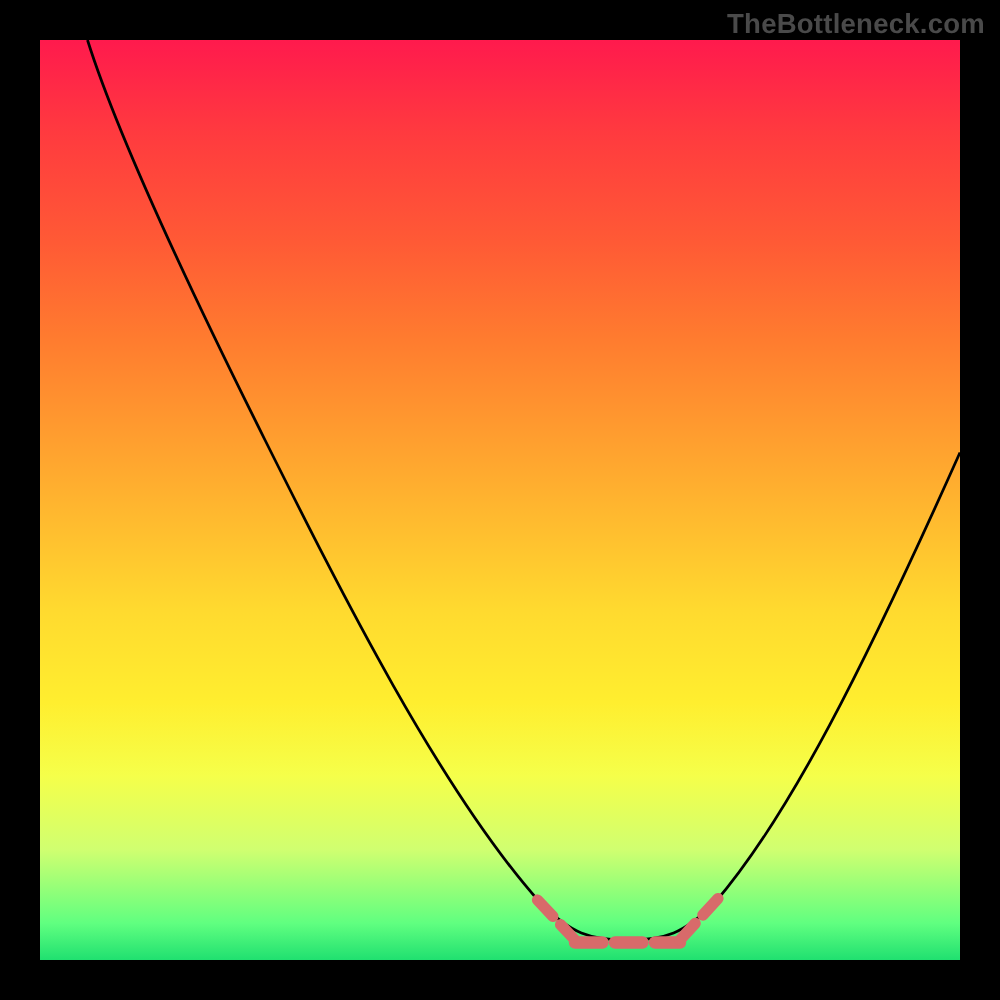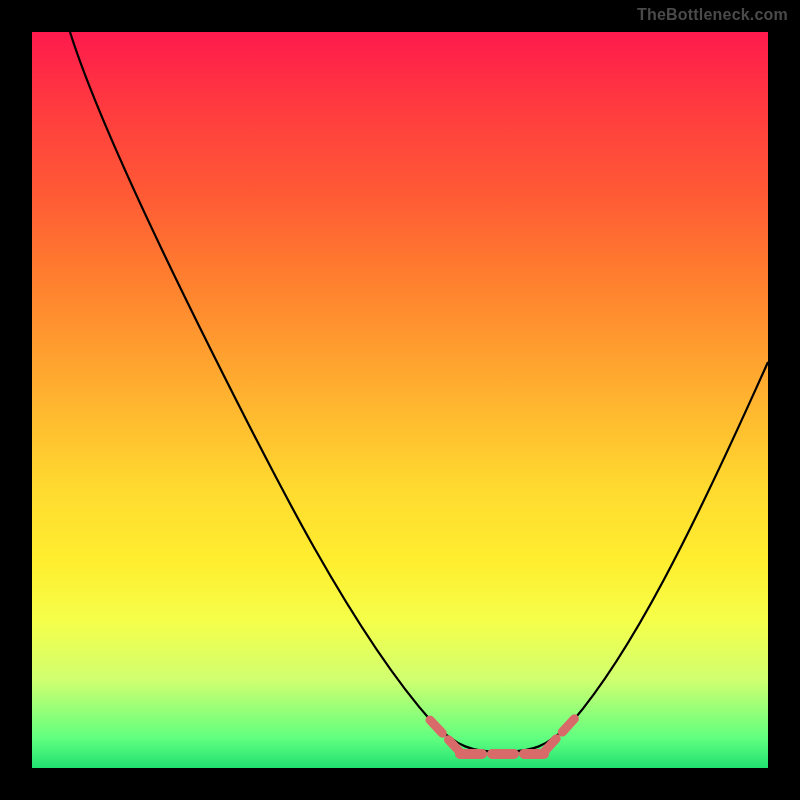--- a/index.html
+++ b/index.html
@@ -28,21 +28,21 @@
       #f5ff4a 80%,
       #d0ff70 88%,
       #60ff80 96%,
       #20e070 100%);
   }
   .watermark {
     position: absolute;
     top: 6px;
     right: 12px;
     font-family: Arial, Helvetica, sans-serif;
-    font-size: 16px;
+    font-size: 22px;
     font-weight: bold;
     color: #4a4a4a;
     letter-spacing: 0.2px;
   }
   svg.curve {
     position: absolute;
     left: 0; top: 0;
     width: 736px; height: 736px;
   }
   .curve path.main {

